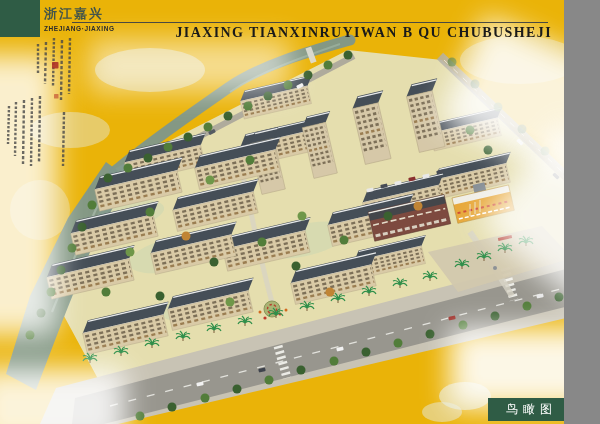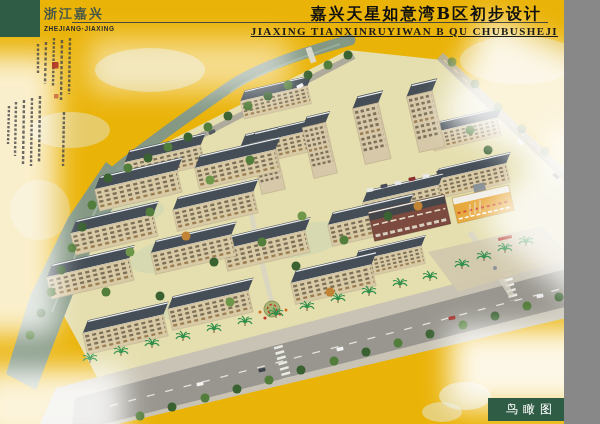--- a/index.html
+++ b/index.html
@@ -7,22 +7,22 @@
          font-family:"Liberation Sans",sans-serif;}
   
   .hdr-block{position:absolute;left:0;top:0;width:40px;height:37px;background:#2f5c45;z-index:30;}
   .brand-cn{position:absolute;left:44px;top:5px;font-family:"DejaVu Serif","Liberation Serif",serif;
             font-size:13px;font-weight:bold;letter-spacing:2px;color:#44554a;z-index:30;}
   .hdr-rule{position:absolute;left:72px;right:16px;top:22px;height:1px;background:#4a4a42;z-index:30;}
   .brand-en{position:absolute;left:44px;top:25px;font-size:6.5px;font-weight:bold;letter-spacing:.6px;
             color:#2b2b2b;z-index:30;}
   .title-cn{position:absolute;right:22px;top:4px;font-family:"DejaVu Serif","Liberation Serif",serif;
             font-size:16px;font-weight:bold;letter-spacing:2px;color:#101010;z-index:30;}
-  .title-en{position:absolute;right:6px;top:25px;font-family:"Liberation Serif",serif;
-            font-size:11px;font-weight:bold;letter-spacing:1.4px;color:#1a1a1a;z-index:30;text-decoration:underline;}
+  .title-en{position:absolute;right:12px;top:25px;font-family:"Liberation Serif",serif;
+            font-size:14px;font-weight:bold;letter-spacing:1.4px;color:#1a1a1a;z-index:30;}
   
   .caption{position:absolute;left:488px;top:398px;width:82px;height:23px;background:#2f5c45;
            color:#ffffff;font-family:Liberation Serif, serif;font-size:12px;
            letter-spacing:5px;text-align:center;line-height:23px;text-indent:5px;z-index:30;}
   
   .scene{position:absolute;left:0;top:0;z-index:10;}
   .callig{position:absolute;left:6px;top:36px;z-index:25;}
   .cal{stroke:#474747;stroke-width:2.4;opacity:.8;}
   .fade{position:absolute;background:#fff;filter:blur(14px);z-index:20;pointer-events:none;}
   .f1{left:455px;top:46px;width:175px;height:115px;transform:rotate(24deg);opacity:.85;}
@@ -322,18 +322,17 @@
       <line class="cal" x1="3" y1="70" x2="2" y2="108" stroke-dasharray="2.4,1.6"></line>
     </g>
     <rect x="46" y="26" width="6.5" height="6.5" rx=".8" fill="#b03527" opacity=".92"></rect>
     <rect x="48" y="58" width="4.5" height="4.5" rx=".6" fill="#c04a30" opacity=".65"></rect>
   </svg>
 
   <div class="hdr-block"></div>
   <div class="brand-cn">浙江嘉兴</div>
   <div class="hdr-rule"></div>
   <div class="brand-en">ZHEJIANG·JIAXING</div>
-  <div class="title-cn">嘉兴天星如意湾B区初步设计</div>
   <div class="title-en">JIAXING TIANXINRUYIWAN B QU CHUBUSHEJI</div>
 
   <div class="caption">鸟瞰图</div>
 
 </div>
 
 </body></html>

